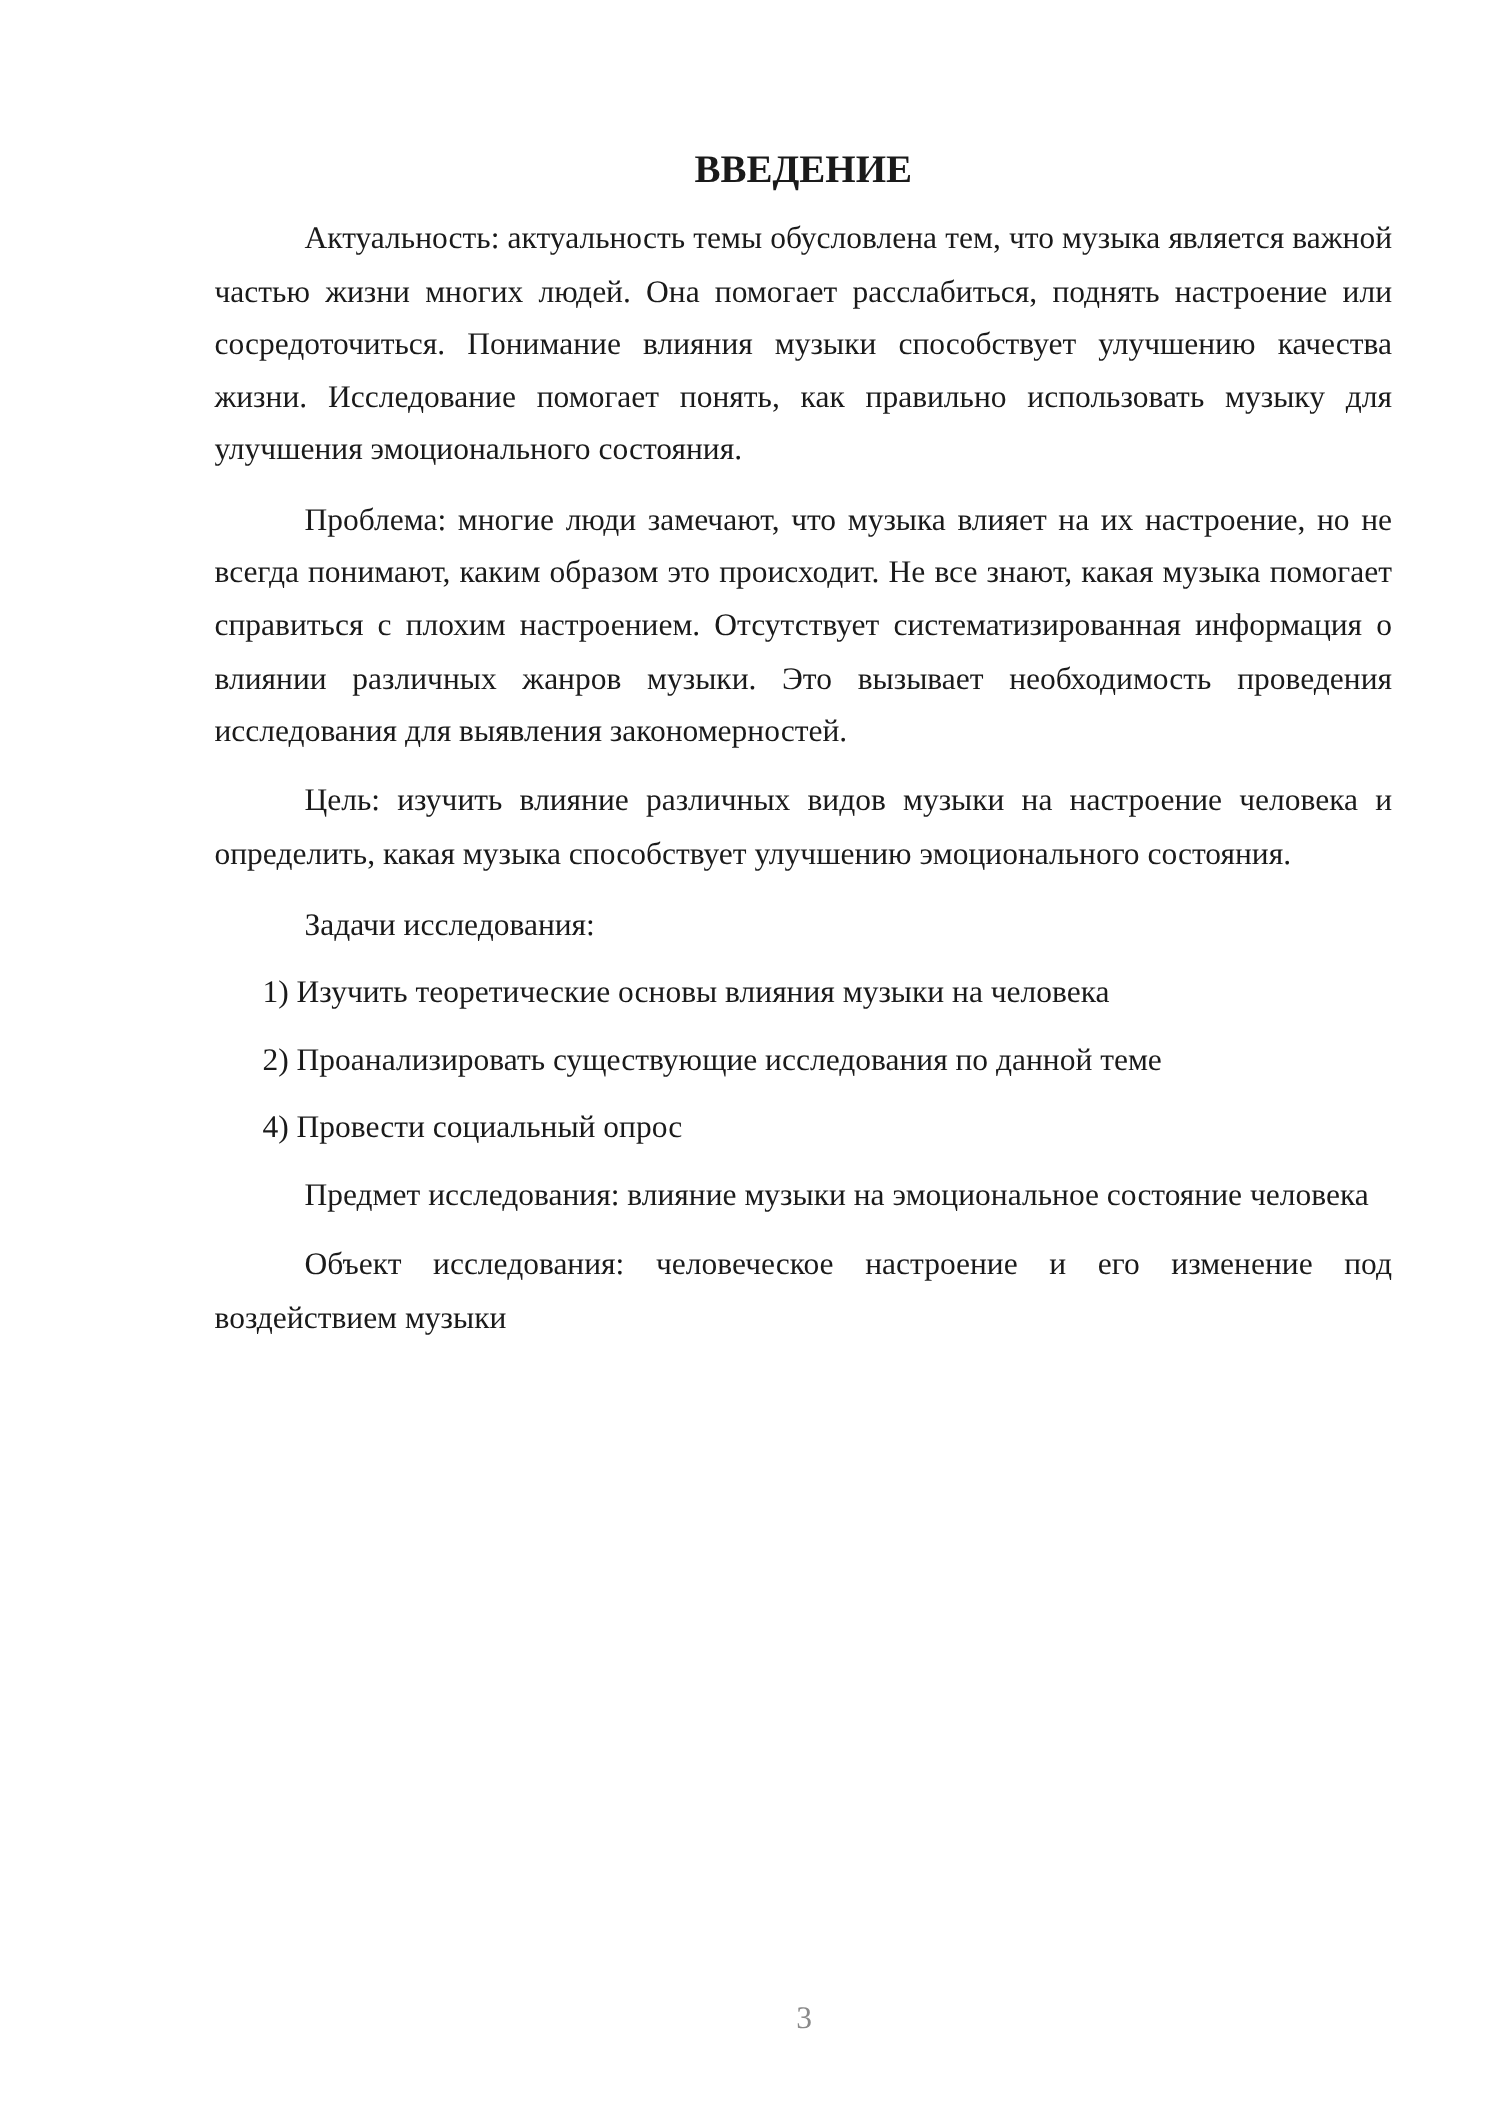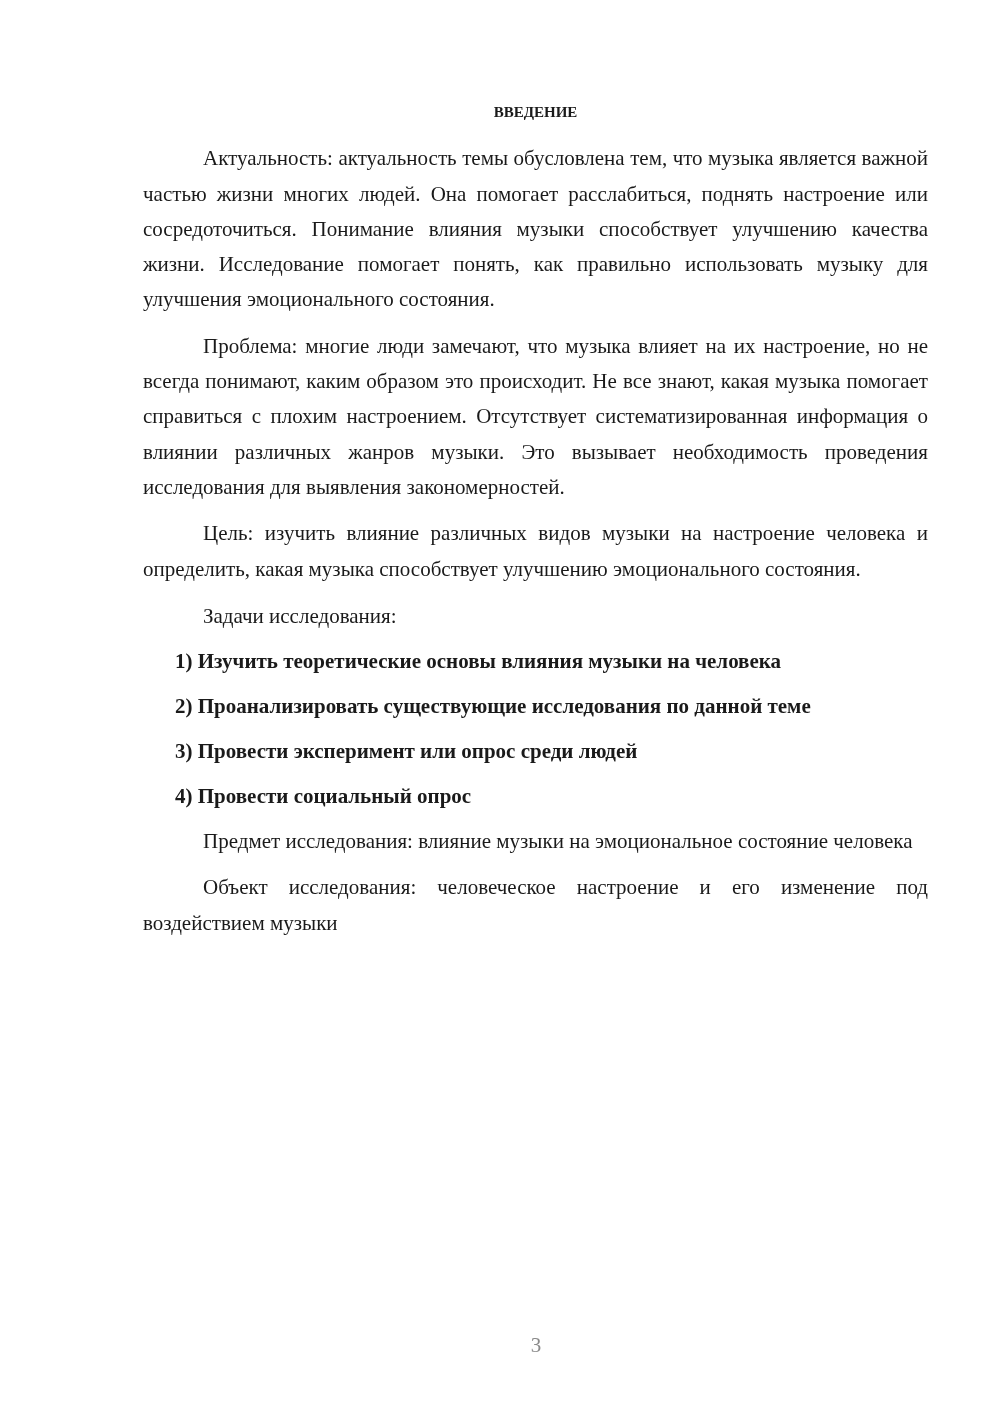--- a/index.html
+++ b/index.html
@@ -2,42 +2,41 @@
 <html><head>
 <meta charset="utf-8">
 <style>
   html, body { margin: 0; padding: 0; background: #ffffff; }
   body { width: 1000px; height: 1414px; position: relative; overflow: hidden; }
   .page {
     position: absolute; left: 143px; top: 95px; width: 785px;
     font-family: "Liberation Serif", serif; font-size: 21px; color: #1a1a1a;
     line-height: 35.3px;
   }
-  .title { text-align: center; font-weight: bold; font-size: 15px; margin: 0 0 11px 0; }
+  .title { text-align: center; font-weight: bold; font-size: 26px; margin: 0 0 11px 0; }
   .para { text-align: justify; text-indent: 60px; margin: 0 0 11px 0; }
   .plain { text-indent: 60px; margin: 12px 0 10px 0; }
-  .list { margin: 0; padding: 0; list-style: none; font-weight: bold; }
+  .list { margin: 0; padding: 0; list-style: none; }
   .list li { padding-left: 32px; margin: 0 0 9.7px 0; }
   .pagenum {
     position: absolute; top: 1333px; left: 0; width: 1072px; text-align: center;
     font-family: "Liberation Serif", serif; font-size: 21px; color: #8a8a8a;
   }
 </style>
 </head>
 <body>
 
 <div class="page">
   <div class="title">ВВЕДЕНИЕ</div>
   <p class="para">Актуальность: актуальность темы обусловлена тем, что музыка является важной частью жизни многих людей. Она помогает расслабиться, поднять настроение или сосредоточиться. Понимание влияния музыки способствует улучшению качества жизни. Исследование помогает понять, как правильно использовать музыку для улучшения эмоционального состояния.</p>
   <p class="para">Проблема: многие люди замечают, что музыка влияет на их настроение, но не всегда понимают, каким образом это происходит. Не все знают, какая музыка помогает справиться с плохим настроением. Отсутствует систематизированная информация о влиянии различных жанров музыки. Это вызывает необходимость проведения исследования для выявления закономерностей.</p>
   <p class="para">Цель: изучить влияние различных видов музыки на настроение человека и определить, какая музыка способствует улучшению эмоционального состояния.</p>
   <p class="plain">Задачи исследования:</p>
   <ul class="list">
     <li>1) Изучить теоретические основы влияния музыки на человека</li>
     <li>2) Проанализировать существующие исследования по данной теме</li>
-    <li>3) Провести эксперимент или опрос среди людей</li>
     <li>4) Провести социальный опрос</li>
   </ul>
   <p class="para">Предмет исследования: влияние музыки на эмоциональное состояние человека</p>
   <p class="para">Объект исследования: человеческое настроение и его изменение под воздействием музыки</p>
 </div>
 
 <div class="pagenum">3</div>
 
 </body></html>

